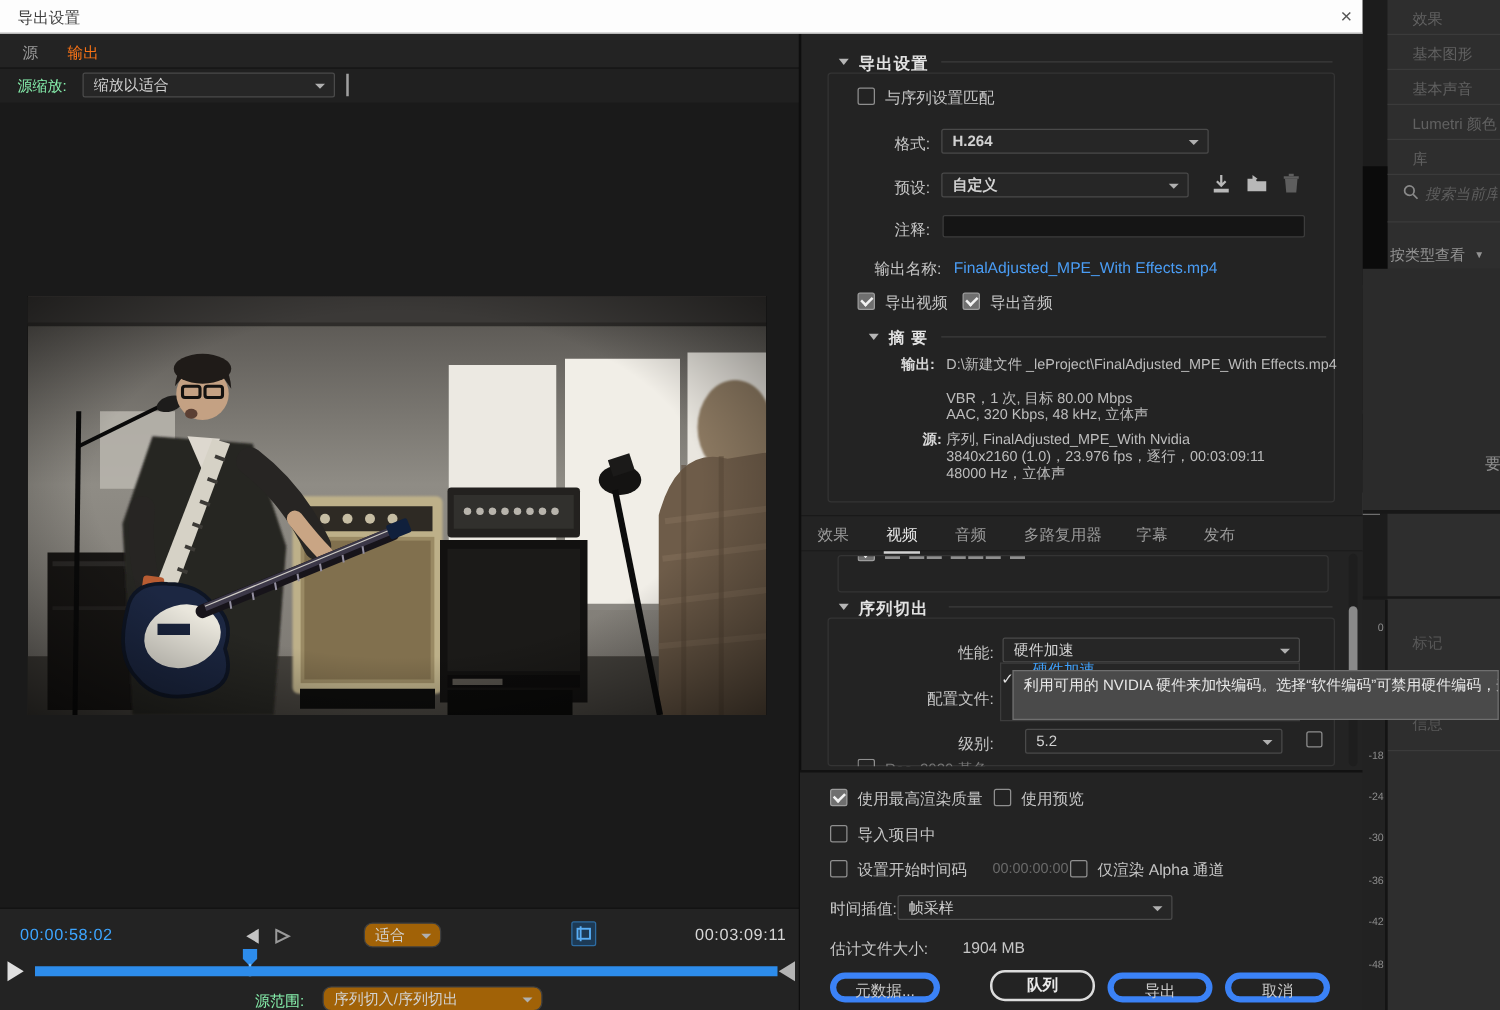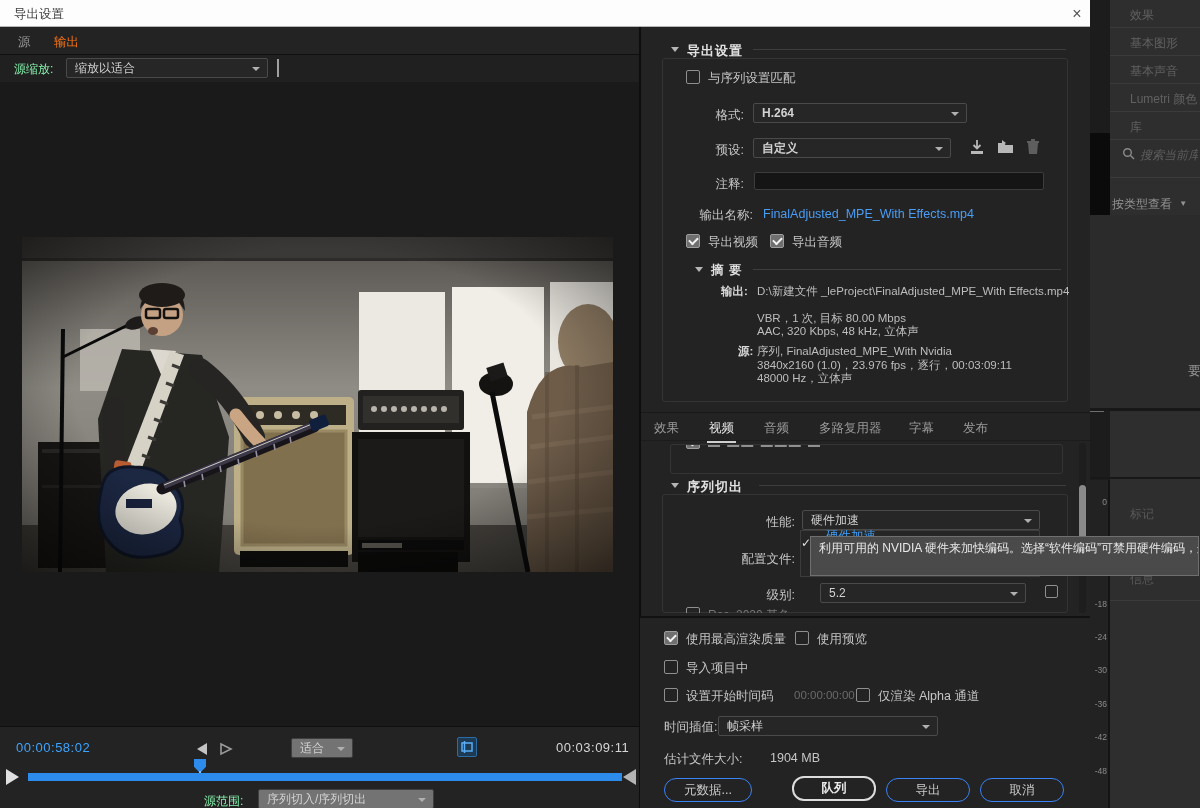--- a/index.html
+++ b/index.html
@@ -26,21 +26,21 @@
   .ltab { position:absolute; top:7px; font-size:12.5px; color:#9a9a9a; cursor:pointer; }
   .ltab.active { color:#f97316; }
   .ltab.active::after { content:""; position:absolute; left:-3px; right:-3px; bottom:-7px; height:2px; background:#cfcfcf; }
   .ltoolbar { left:0; top:28px; width:640px; height:27px; background:#202020; }
   .lab { color:#86efac; }
 
   
   .dd { position:absolute; height:20px; background:#262626; border:1px solid #4a4a4a; border-radius:2px;
         color:#d2d2d2; line-height:18px; padding:0 8px; cursor:pointer; }
   .dd .chev { position:absolute; right:7px; top:8px; width:0; height:0; border-left:4px solid transparent; border-right:4px solid transparent; border-top:4px solid #b0b0b0; }
-  .dd.flat { background:#737373; border-color:#3f3f3f; }
+  .dd.flat { background:#a16207; border-color:#3f3f3f;border-radius:7px; }
 
   
   .cb { position:absolute; width:14px; height:14px; border:1px solid #8f8f8f; border-radius:2px; background:transparent; cursor:pointer; }
   .cb.checked { background:#6f6f6f; border-color:#9d9d9d; }
   .cb.checked::after { content:""; position:absolute; left:2px; top:2px; width:7px; height:4px;
         border-left:2px solid #f2f2f2; border-bottom:2px solid #f2f2f2; transform:rotate(-45deg); }
   .cblab { position:absolute; color:#c6c6c6; font-size:12.5px; }
 
   
   .sect-chev { position:absolute; width:0; height:0; border-left:4px solid transparent; border-right:4px solid transparent; border-top:5px solid #b5b5b5; cursor:pointer; }
@@ -56,21 +56,21 @@
   .sumbold { font-weight:bold; color:#d8d8d8; }
 
   
   .rtabbar { left:0; top:385px; width:449px; height:29px; background:#232323; border-top:1px solid #191919; border-bottom:1px solid #1c1c1c; }
   .rtab { position:absolute; top:7px; color:#9a9a9a; font-size:12.5px; cursor:pointer; }
   .rtab.active { color:#e8e8e8; }
   .rtab.active::after { content:""; position:absolute; left:-2px; right:-2px; bottom:-6px; height:2px; background:#d0d0d0; }
 
   
   .footer { left:640px; top:616px; width:450px; height:192px; background:#232323; border-top:2px solid #121212; z-index:25; }
-  .pill { position:absolute; height:24px; border:1px solid #3b82f6; border-radius:12px; background:transparent;
+  .pill { position:absolute; height:24px; border:5px solid #3b82f6; border-radius:12px; background:transparent;
           color:#cacaca; font-size:12.5px; text-align:center; line-height:20px; cursor:pointer; }
   .pill.primary { border:2px solid #dcdcdc; color:#eaeaea; height:25px; line-height:21px; font-weight:bold; }
   .dimtc { color:#6a6a6a; }
 
   
   .timeline { left:0; top:699px; width:640px; height:82px; background:#232323; border-top:1px solid #0f0f0f; }
   .tc { font-size:13px; letter-spacing:0.5px; }
   .tc.blue { color:#3da5ff; }
   .tc.gray { color:#d6d6d6; }
   .tri { position:absolute; width:0; height:0; cursor:pointer; }

